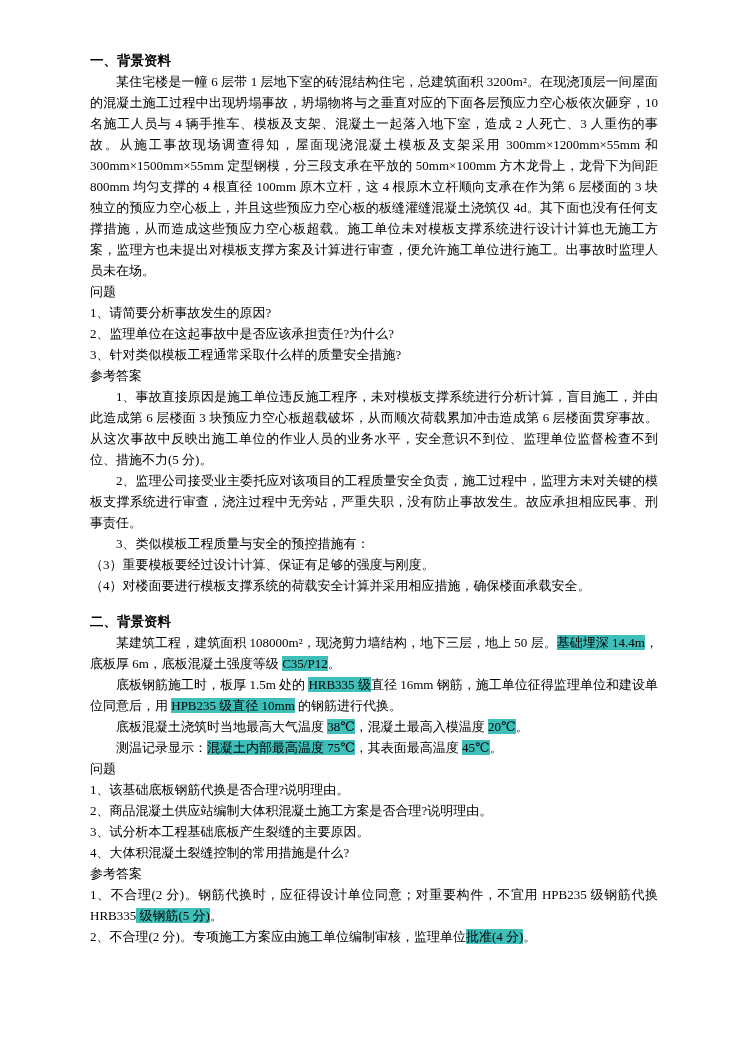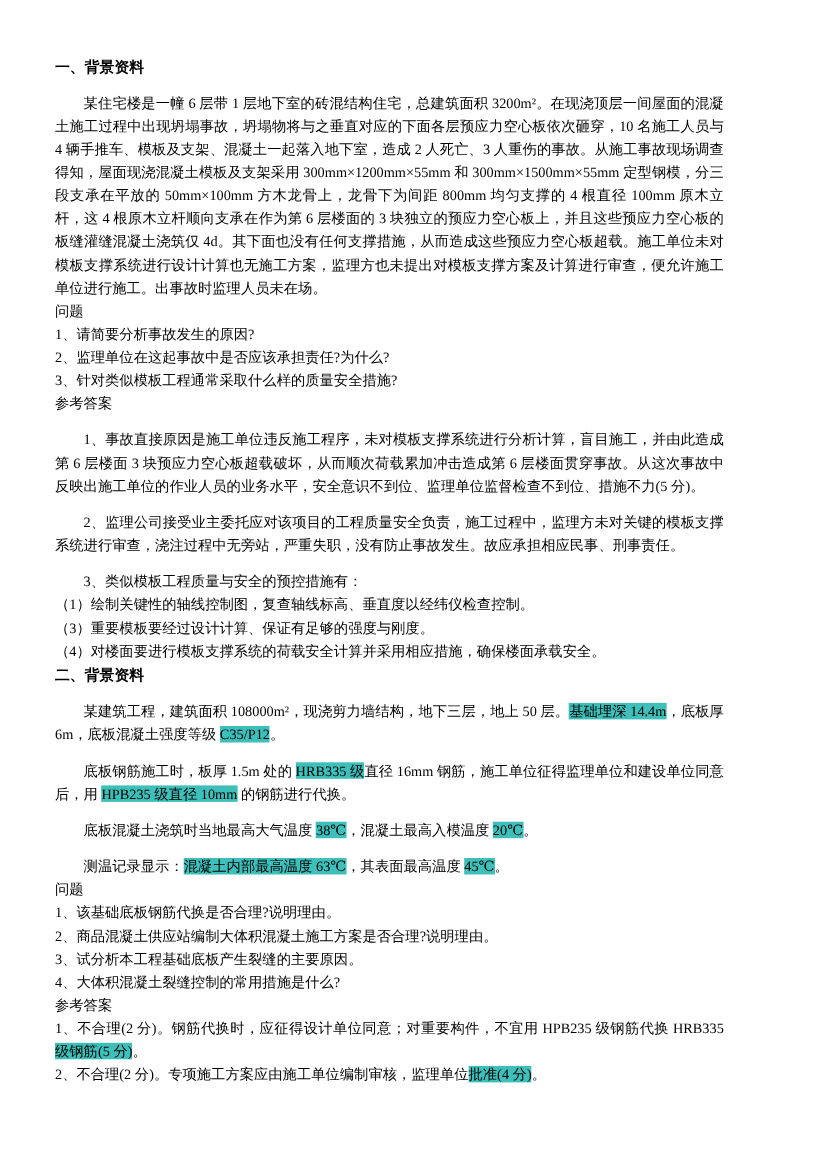--- a/index.html
+++ b/index.html
@@ -5,54 +5,53 @@
   * { margin: 0; padding: 0; box-sizing: border-box; }
   html, body { background: #ffffff; }
   body {
     width: 744px; height: 1052px; overflow: hidden;
     font-family: "Liberation Serif", "DejaVu Serif", serif;
   }
   .page {
     width: 744px; height: 1052px;
     background: var(--page-bg, #ffffff);
     color: var(--text-color, #000000);
-    padding: 50px 86px 30px 50px;
+    padding: 50px 86px 30px 90px;
     font-size: 13px;
     line-height: 21px;
   }
   .block { text-align: justify; }
   .heading { font-size: 13.5px; font-weight: bold; text-align: left; }
-  .spaced { margin-top: 1px; }
-  .indent { text-indent: 2em; margin-top: 12px; }
+  .spaced { margin-top: 15px; }
+  .indent { text-indent: 2em; }
   .bold { font-weight: normal; }
   .hl { background: var(--hl-color, #3fbfba); }
 </style>
 </head>
 <body>
 
 <div class="page">
   <div class="content">
       <h2 class="block heading"><span>一、背景资料</span></h2>
       <p class="block para indent"><span>某住宅楼是一幢 6 层带 1 层地下室的砖混结构住宅，总建筑面积 3200m²。在现浇顶层一间屋面的混凝土施工过程中出现坍塌事故，坍塌物将与之垂直对应的下面各层预应力空心板依次砸穿，10 名施工人员与 4 辆手推车、模板及支架、混凝土一起落入地下室，造成 2 人死亡、3 人重伤的事故。从施工事故现场调查得知，屋面现浇混凝土模板及支架采用 300mm×1200mm×55mm 和 300mm×1500mm×55mm 定型钢模，分三段支承在平放的 50mm×100mm 方木龙骨上，龙骨下为间距 800mm 均匀支撑的 4 根直径 100mm 原木立杆，这 4 根原木立杆顺向支承在作为第 6 层楼面的 3 块独立的预应力空心板上，并且这些预应力空心板的板缝灌缝混凝土浇筑仅 4d。其下面也没有任何支撑措施，从而造成这些预应力空心板超载。施工单位未对模板支撑系统进行设计计算也无施工方案，监理方也未提出对模板支撑方案及计算进行审查，便允许施工单位进行施工。出事故时监理人员未在场。</span></p>
       <p class="block para"><span>问题</span></p>
       <p class="block para"><span>1、请简要分析事故发生的原因?</span></p>
       <p class="block para"><span>2、监理单位在这起事故中是否应该承担责任?为什么?</span></p>
       <p class="block para"><span>3、针对类似模板工程通常采取什么样的质量安全措施?</span></p>
       <p class="block para"><span>参考答案</span></p>
       <p class="block para indent"><span>1、事故直接原因是施工单位违反施工程序，未对模板支撑系统进行分析计算，盲目施工，并由此造成第 6 层楼面 3 块预应力空心板超载破坏，从而顺次荷载累加冲击造成第 6 层楼面贯穿事故。从这次事故中反映出施工单位的作业人员的业务水平，安全意识不到位、监理单位监督检查不到位、措施不力(5 分)。</span></p>
       <p class="block para indent"><span>2、监理公司接受业主委托应对该项目的工程质量安全负责，施工过程中，监理方未对关键的模板支撑系统进行审查，浇注过程中无旁站，严重失职，没有防止事故发生。故应承担相应民事、刑事责任。</span></p>
       <p class="block para indent"><span>3、类似模板工程质量与安全的预控措施有：</span></p>
-      <p class="block para"><span>（1）绘制关键性的轴线控制图，复查轴线标高、垂直度以经纬仪检查控制。</span></p>
       <p class="block para"><span>（3）重要模板要经过设计计算、保证有足够的强度与刚度。</span></p>
       <p class="block para"><span>（4）对楼面要进行模板支撑系统的荷载安全计算并采用相应措施，确保楼面承载安全。</span></p>
       <h2 class="block heading spaced"><span>二、背景资料</span></h2>
       <p class="block para indent"><span>某建筑工程，建筑面积 </span><span class="bold">108000m²</span><span>，现浇剪力墙结构，地下三层，地上 50 层。</span><span class="bold hl">基础埋深 14.4m</span><span>，底板厚 6m，底板混凝土强度等级 </span><span class="bold hl">C35/P12</span><span>。</span></p>
       <p class="block para indent"><span>底板钢筋施工时，板厚 1.5m 处的 </span><span class="bold hl">HRB335 级</span><span>直径 16mm 钢筋，施工单位征得监理单位和建设单位同意后，用 </span><span class="bold hl">HPB235 级直径 10mm</span><span> 的钢筋进行代换。</span></p>
       <p class="block para indent"><span>底板混凝土浇筑时当地最高大气温度 </span><span class="hl">38℃</span><span>，混凝土最高入模温度 </span><span class="hl">20℃</span><span>。</span></p>
-      <p class="block para indent"><span>测温记录显示：</span><span class="hl">混凝土内部最高温度 63℃</span><span>，其表面最高温度 </span><span class="hl">45℃</span><span>。</span></p>
+      <p class="block para indent"><span>测温记录显示：</span><span class="hl">混凝土内部最高温度 75℃</span><span>，其表面最高温度 </span><span class="hl">45℃</span><span>。</span></p>
       <p class="block para"><span>问题</span></p>
       <p class="block para"><span>1、该基础底板钢筋代换是否合理?说明理由。</span></p>
       <p class="block para"><span>2、商品混凝土供应站编制大体积混凝土施工方案是否合理?说明理由。</span></p>
       <p class="block para"><span>3、试分析本工程基础底板产生裂缝的主要原因。</span></p>
       <p class="block para"><span>4、大体积混凝土裂缝控制的常用措施是什么?</span></p>
       <p class="block para"><span>参考答案</span></p>
       <p class="block para"><span>1、不合理(2 分)。钢筋代换时，应征得设计单位同意；对重要构件，不宜用 </span><span class="bold">HPB235</span><span> 级钢筋代换 </span><span class="bold">HRB335</span><span class="hl"> 级钢筋(5 分)</span><span>。</span></p>
       <p class="block para"><span>2、不合理(2 分)。专项施工方案应由施工单位编制审核，监理单位</span><span class="hl">批准(4 分)</span><span>。</span></p>
     </div>
 </div>

